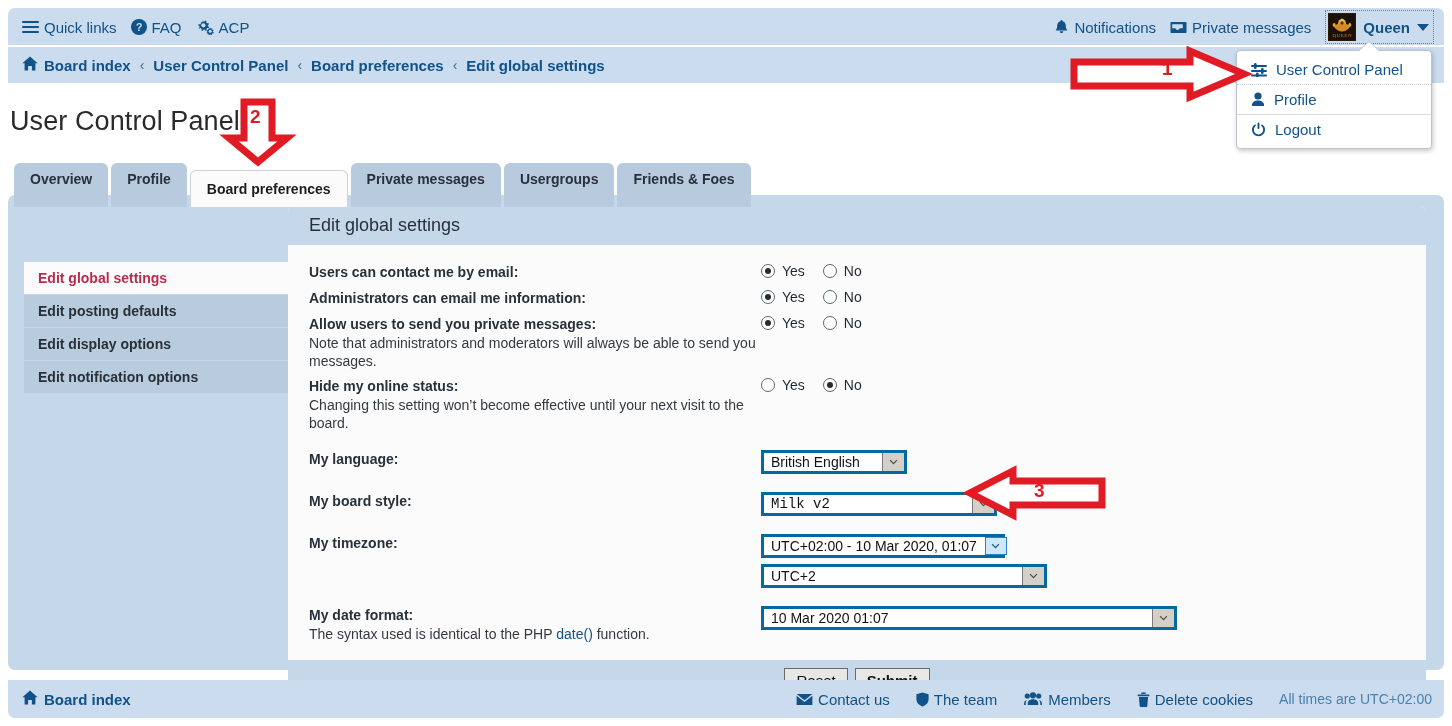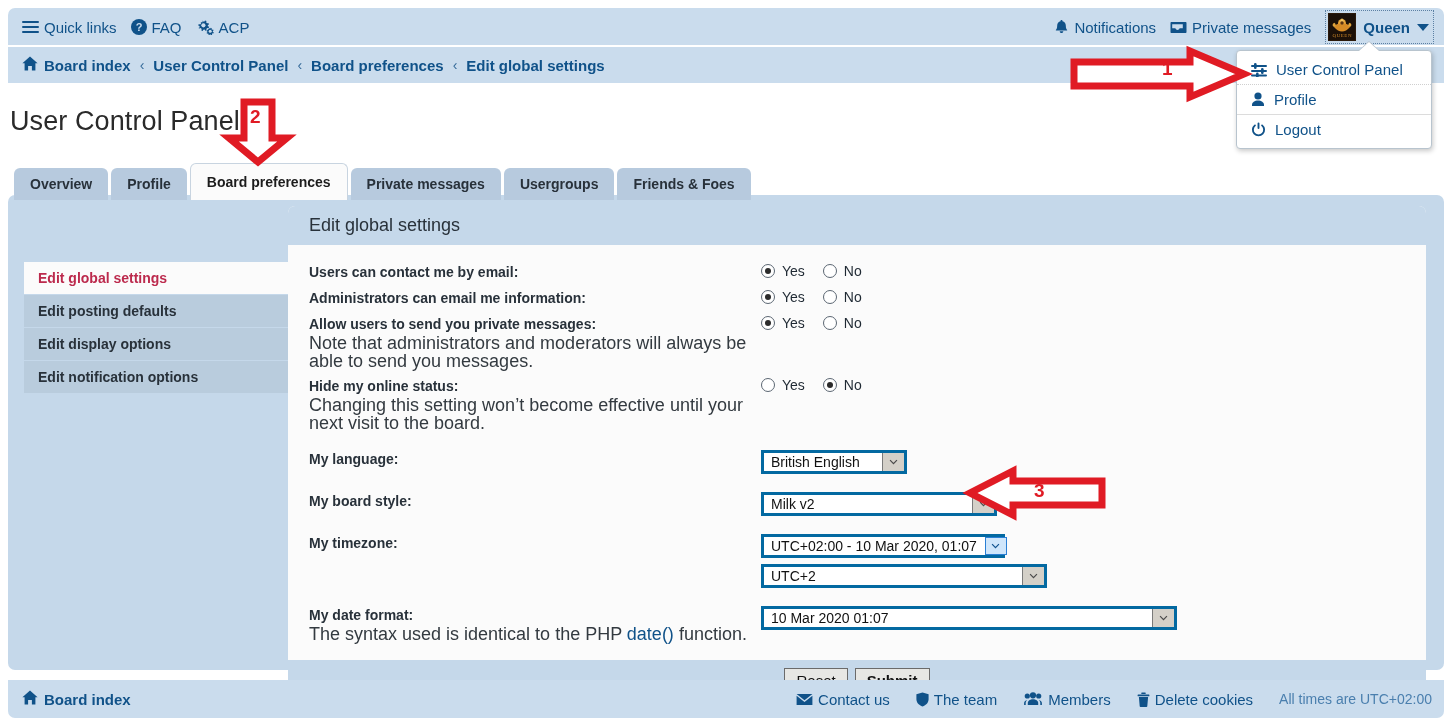--- a/index.html
+++ b/index.html
@@ -126,21 +126,21 @@
   
   .tabs {
     position: absolute; left: 14px; top: 163px;
     display: flex; align-items: flex-end; gap: 3px;
     z-index: 5;
   }
   .tab {
     background: #b7cade;
     color: #28313a;
     font-weight: bold; font-size: 14px;
-    padding: 9px 16px 8px;
+    padding: 9px 16px 20px;
     border-radius: 6px 6px 0 0;
     cursor: pointer; white-space: nowrap;
     line-height: 15px;
   }
   .tab.active {
     background: #fbfbfb;
     color: #1c1c1c;
     padding: 11px 16px 10px;
     border: 1px solid #c8d4e0;
     border-bottom: none;
@@ -190,21 +190,21 @@
   .frow {
     display: flex; align-items: flex-start;
     padding: 3px 20px 3px 21px;
     min-height: 26px;
   }
   .flabel { width: 452px; flex: none; padding-top: 1px; }
   .flabel .ltitle {
     font-size: 14px; font-weight: bold; color: #28313a; line-height: 19px;
   }
   .flabel .lnote {
-    font-size: 18px; color: #333a40; line-height: 18px; font-weight: normal;
+    font-size: 14px; color: #333a40; line-height: 18px; font-weight: normal;
   }
   .lnote a { color: #105289; text-decoration: none; }
   .fctrl { flex: 1; padding-top: 1px; }
 
   
   .radios { display: flex; align-items: center; gap: 18px; }
   .radio-opt { display: flex; align-items: center; gap: 7px; cursor: pointer; }
   .rdot {
     width: 14px; height: 14px; border-radius: 50%;
     border: 1.6px solid #5b6672; background: #fff;
@@ -228,21 +228,21 @@
   }
   .sel .selarrow {
     width: 22px; flex: none; background: #d4d0c8;
     border-left: 1px solid #7a7a7a;
     display: flex; align-items: center; justify-content: center;
   }
   .sel.focus .selarrow { background: #cfe6fb; border: 1px solid #2a7fd4; }
   .chev { width: 9px; height: 6px; display: block; }
 
   .sel.w-lang { width: 146px; }
-  .sel.w-style { width: 236px; }
+  .sel.w-style { width: 236px; font-family: Liberation Mono, monospace; }
   .sel.w-tz1 { width: 244px; }
   .sel.w-tz2 { width: 286px; }
   .sel.w-date { width: 416px; }
 
   .row-gap-top { margin-top: 11px; }
 
   
   .card-foot {
     background: #c5d8ea;
     border-radius: 0 0 7px 7px;

